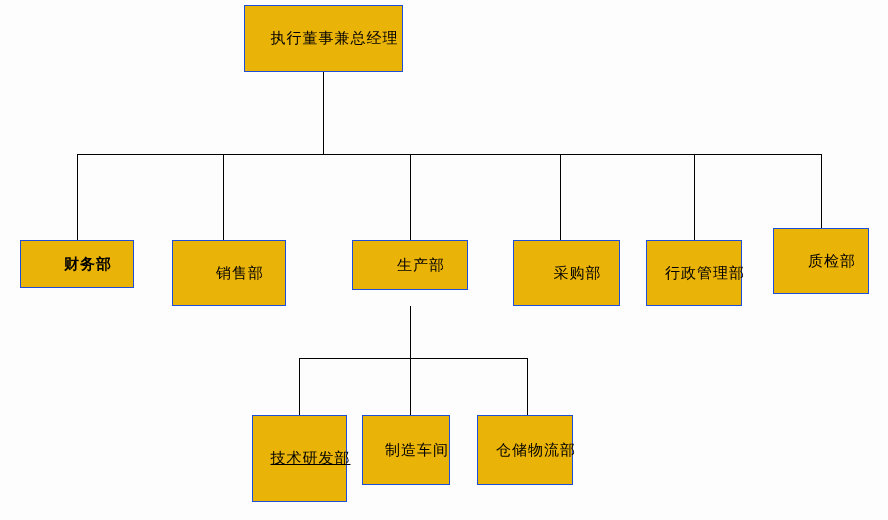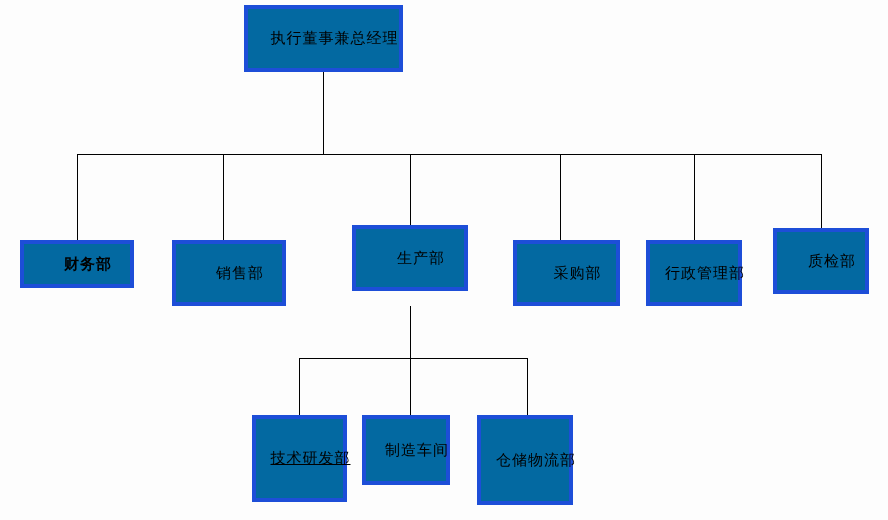--- a/index.html
+++ b/index.html
@@ -26,44 +26,44 @@
     height: 520px;
   }
   .connectors line {
     stroke: #000000;
     stroke-width: 1;
     shape-rendering: crispEdges;
   }
   .node {
     position: absolute;
     box-sizing: border-box;
-    background: #0369a1;
-    border: 4px solid #1d4ed8;
+    background: #eab308;
+    border: 1px solid #1d4ed8;
     display: flex;
     align-items: center;
     justify-content: center;
     padding-left: 22px;
   }
   .node span {
     font-size: 15px;
     color: #000000;
     letter-spacing: 1px;
     white-space: nowrap;
   }
   
   .n-root { left: 244px; top: 5px;   width: 159px; height: 67px; }
   .n-fin  { left: 20px;  top: 240px; width: 114px; height: 48px; font-weight: bold; }
   .n-sal  { left: 172px; top: 240px; width: 114px; height: 66px; }
-  .n-prd  { left: 352px; top: 225px; width: 116px; height: 66px; }
+  .n-prd  { left: 352px; top: 240px; width: 116px; height: 50px; }
   .n-pur  { left: 513px; top: 240px; width: 107px;  height: 66px; }
   .n-adm  { left: 646px; top: 240px; width: 96px;  height: 66px; }
   .n-qc   { left: 773px; top: 228px; width: 96px;  height: 66px; }
   .n-rd   { left: 252px; top: 415px; width: 95px;  height: 87px; text-decoration: underline; }
   .n-wks  { left: 362px; top: 415px; width: 88px; height: 70px; }
-  .n-log  { left: 477px; top: 415px; width: 96px;  height: 90px; }
+  .n-log  { left: 477px; top: 415px; width: 96px;  height: 70px; }
 </style>
 </head>
 <body>
 
 <div class="canvas">
 
   <svg class="connectors" width="888" height="520" viewBox="0 0 888 520" aria-hidden="true">
 
     <line x1="323" y1="72" x2="323" y2="154"></line>
     <line x1="77" y1="154" x2="821" y2="154"></line>

